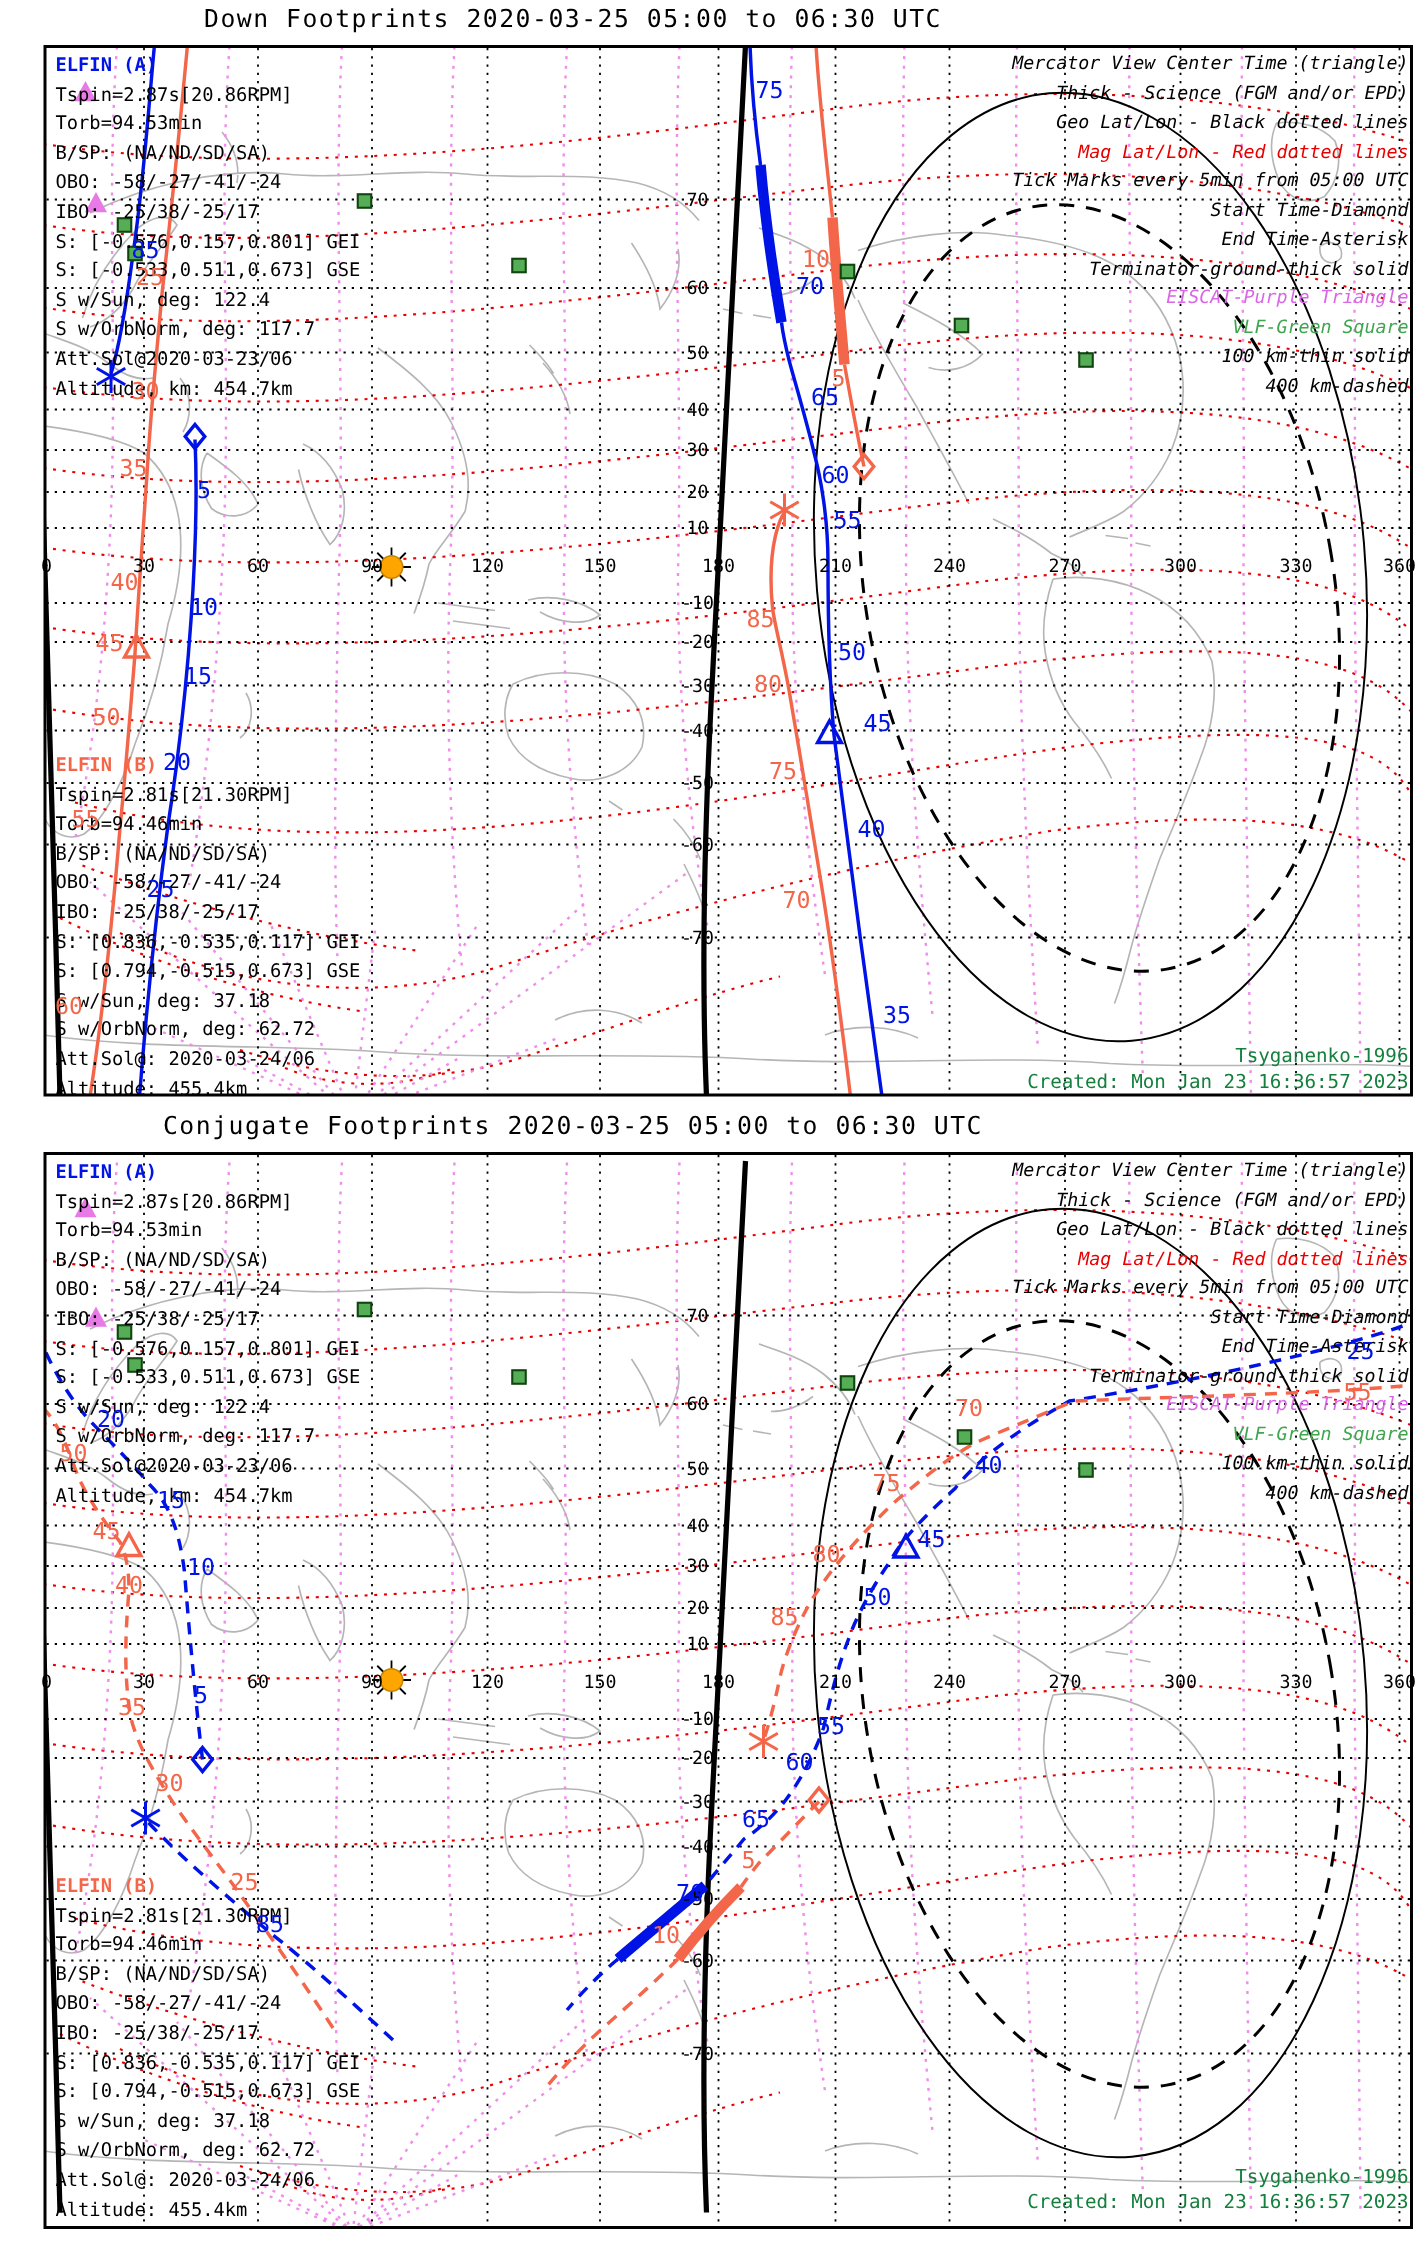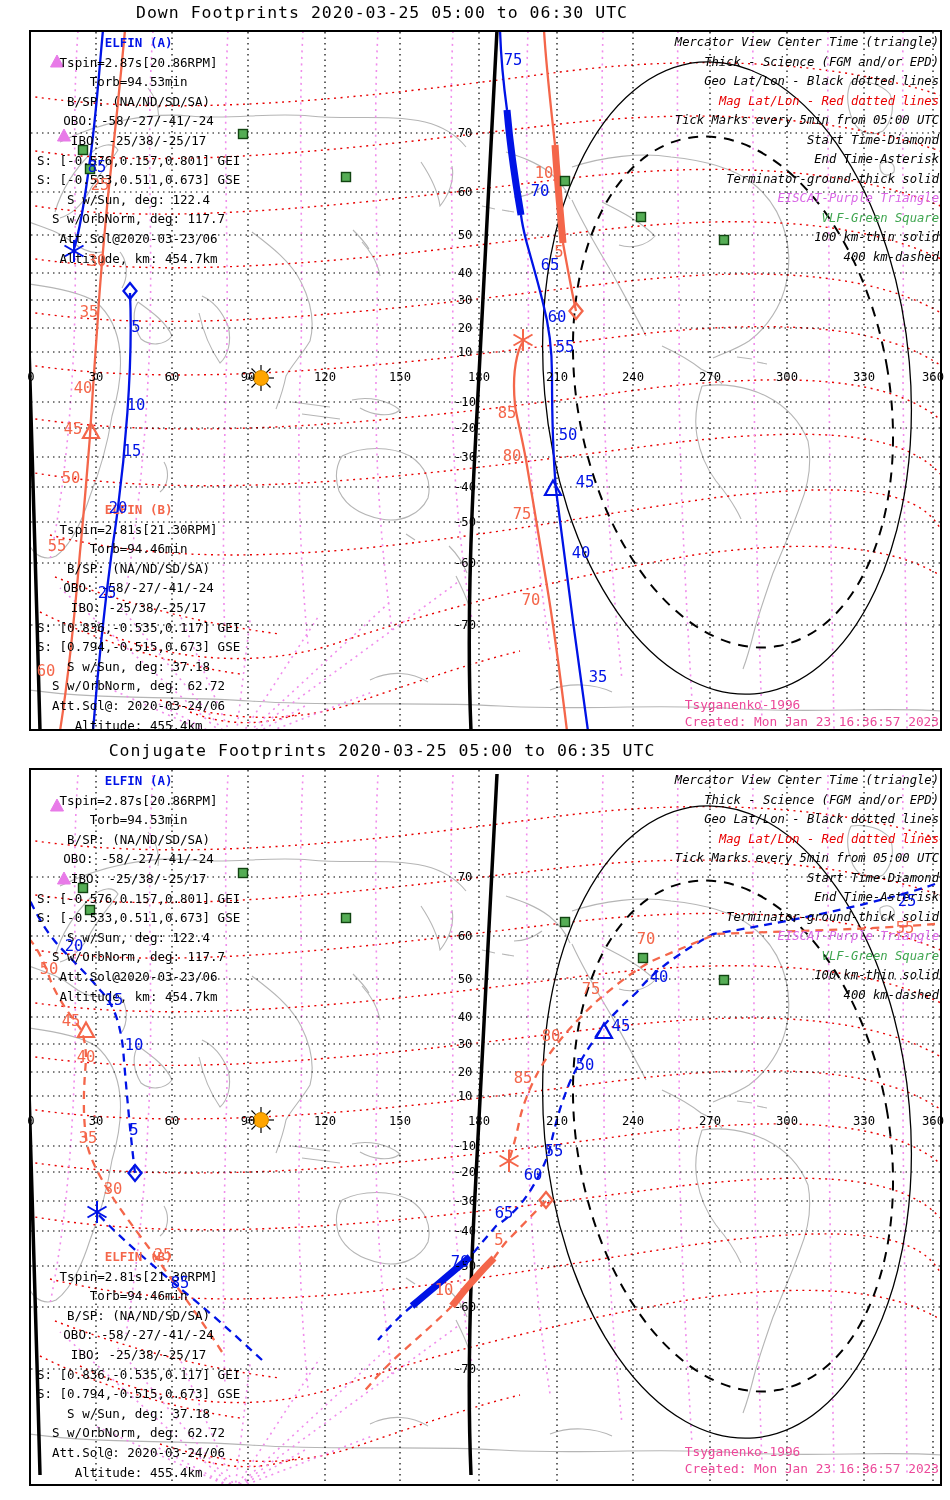--- a/index.html
+++ b/index.html
@@ -1,26 +1,26 @@
 <!DOCTYPE html>
 <html><head>
 <meta charset="utf-8">
 <style>
   html,body{margin:0;padding:0;background:#fff;}
   body{position:relative;width:950px;height:1500px;font-family:"DejaVu Sans Mono","Liberation Mono",monospace;overflow:hidden;}
   .title{position:absolute;left:0;width:764px;text-align:center;font-size:16.5px;letter-spacing:1px;color:#000;white-space:pre;}
   #map{position:absolute;left:0;top:0;}
   #labels{position:absolute;left:0;top:0;width:950px;height:1500px;pointer-events:none;}
-  .info{position:absolute;font-size:12.5px;line-height:19.6px;color:#000;white-space:pre;text-align:center;}
+  .info{position:absolute;font-size:12.5px;line-height:19.6px;color:#000;white-space:pre;}
   .info .hdr{font-weight:bold;}
   .hdr-b{color:#0013e6;}
   .hdr-r{color:#f4664a;}
   .legend{position:absolute;right:11px;text-align:right;font-size:12.2px;line-height:19.5px;white-space:pre;font-style:italic;}
   .lg-k{color:#000;} .lg-r{color:#e80000;} .lg-v{color:#d966e6;} .lg-g{color:#3fa54f;}
-  .credit{position:absolute;right:11px;text-align:left;font-size:12.8px;line-height:16.5px;color:#ec4899;white-space:pre;}
+  .credit{position:absolute;right:11px;text-align:right;font-size:12.8px;line-height:16.5px;color:#15803d;white-space:pre;}
   .maplabel{position:absolute;transform:translate(-50%,-55%);font-weight:normal;font-size:15.5px;white-space:pre;}
   .axlabel{position:absolute;transform:translate(-50%,-50%);font-size:12.2px;color:#000;white-space:pre;}
   .c-b{color:#0013e6;} .c-r{color:#f4664a;}
   .coast{stroke:#b5b5b5;fill:none;stroke-width:1.1;}
   .rl{stroke:#e80000;fill:none;stroke-width:1.4;stroke-dasharray:2,4.5;}
   .ml{stroke:#f08cec;fill:none;stroke-width:1.6;stroke-dasharray:2,4.5;}
   .gg{stroke:#000;stroke-dasharray:1.5,4;stroke-width:1.2;}
   .tk{stroke:#000;fill:none;stroke-width:3.5;}
   .tn{stroke:#000;fill:none;stroke-width:1.3;}
   .td{stroke:#000;fill:none;stroke-width:2;stroke-dasharray:10,8;}
@@ -257,21 +257,21 @@
           <path d="M0,-7 L6.5,5 L-6.5,5 Z" fill="#e87ae8" stroke="#e87ae8"></path>
         </g>
       </g>
   </g>
 
   <rect class="frm" x="30" y="31" width="911" height="699"></rect>
   <rect class="frm" x="30" y="769" width="911" height="716"></rect>
 </svg>
 
 <div class="title" style="top:3px">Down Footprints 2020-03-25 05:00 to 06:30 UTC</div>
-<div class="title" style="top:741px">Conjugate Footprints 2020-03-25 05:00 to 06:35 UTC</div>
+<div class="title" style="top:741px">Conjugate Footprints 2020-03-25 05:00 to 06:30 UTC</div>
 
 <div class="info" style="left:37px;top:33px"><div class="hdr hdr-b">ELFIN (A)</div><div>Tspin=2.87s[20.86RPM]</div><div>Torb=94.53min</div><div>B/SP: (NA/ND/SD/SA)</div><div>OBO: -58/-27/-41/-24</div><div>IBO: -25/38/-25/17</div><div>S: [-0.576,0.157,0.801] GEI</div><div>S: [-0.533,0.511,0.673] GSE</div><div>S w/Sun, deg: 122.4</div><div>S w/OrbNorm, deg: 117.7</div><div>Att.Sol@2020-03-23/06</div><div>Altitude, km: 454.7km</div></div>
 <div class="info" style="left:37px;top:500px"><div class="hdr hdr-r">ELFIN (B)</div><div>Tspin=2.81s[21.30RPM]</div><div>Torb=94.46min</div><div>B/SP: (NA/ND/SD/SA)</div><div>OBO: -58/-27/-41/-24</div><div>IBO: -25/38/-25/17</div><div>S: [0.836,-0.535,0.117] GEI</div><div>S: [0.794,-0.515,0.673] GSE</div><div>S w/Sun, deg: 37.18</div><div>S w/OrbNorm, deg: 62.72</div><div>Att.Sol@: 2020-03-24/06</div><div>Altitude: 455.4km</div></div>
 <div class="info" style="left:37px;top:771px"><div class="hdr hdr-b">ELFIN (A)</div><div>Tspin=2.87s[20.86RPM]</div><div>Torb=94.53min</div><div>B/SP: (NA/ND/SD/SA)</div><div>OBO: -58/-27/-41/-24</div><div>IBO: -25/38/-25/17</div><div>S: [-0.576,0.157,0.801] GEI</div><div>S: [-0.533,0.511,0.673] GSE</div><div>S w/Sun, deg: 122.4</div><div>S w/OrbNorm, deg: 117.7</div><div>Att.Sol@2020-03-23/06</div><div>Altitude, km: 454.7km</div></div>
 <div class="info" style="left:37px;top:1247px"><div class="hdr hdr-r">ELFIN (B)</div><div>Tspin=2.81s[21.30RPM]</div><div>Torb=94.46min</div><div>B/SP: (NA/ND/SD/SA)</div><div>OBO: -58/-27/-41/-24</div><div>IBO: -25/38/-25/17</div><div>S: [0.836,-0.535,0.117] GEI</div><div>S: [0.794,-0.515,0.673] GSE</div><div>S w/Sun, deg: 37.18</div><div>S w/OrbNorm, deg: 62.72</div><div>Att.Sol@: 2020-03-24/06</div><div>Altitude: 455.4km</div></div>
 
 <div class="legend" style="top:33px"><div class="lg-k">Mercator View Center Time (triangle)</div><div class="lg-k">Thick - Science (FGM and/or EPD)</div><div class="lg-k">Geo Lat/Lon - Black dotted lines</div><div class="lg-r">Mag Lat/Lon - Red dotted lines</div><div class="lg-k">Tick Marks every 5min from 05:00 UTC</div><div class="lg-k">Start Time-Diamond</div><div class="lg-k">End Time-Asterisk</div><div class="lg-k">Terminator-ground-thick solid</div><div class="lg-v">EISCAT-Purple Triangle</div><div class="lg-g">VLF-Green Square</div><div class="lg-k">100 km-thin solid</div><div class="lg-k">400 km-dashed</div></div>
 <div class="legend" style="top:771px"><div class="lg-k">Mercator View Center Time (triangle)</div><div class="lg-k">Thick - Science (FGM and/or EPD)</div><div class="lg-k">Geo Lat/Lon - Black dotted lines</div><div class="lg-r">Mag Lat/Lon - Red dotted lines</div><div class="lg-k">Tick Marks every 5min from 05:00 UTC</div><div class="lg-k">Start Time-Diamond</div><div class="lg-k">End Time-Asterisk</div><div class="lg-k">Terminator-ground-thick solid</div><div class="lg-v">EISCAT-Purple Triangle</div><div class="lg-g">VLF-Green Square</div><div class="lg-k">100 km-thin solid</div><div class="lg-k">400 km-dashed</div></div>
 
 <div class="credit" style="top:697px"><span>Tsyganenko-1996</span><br><span>Created: Mon Jan 23 16:36:57 2023</span></div>

